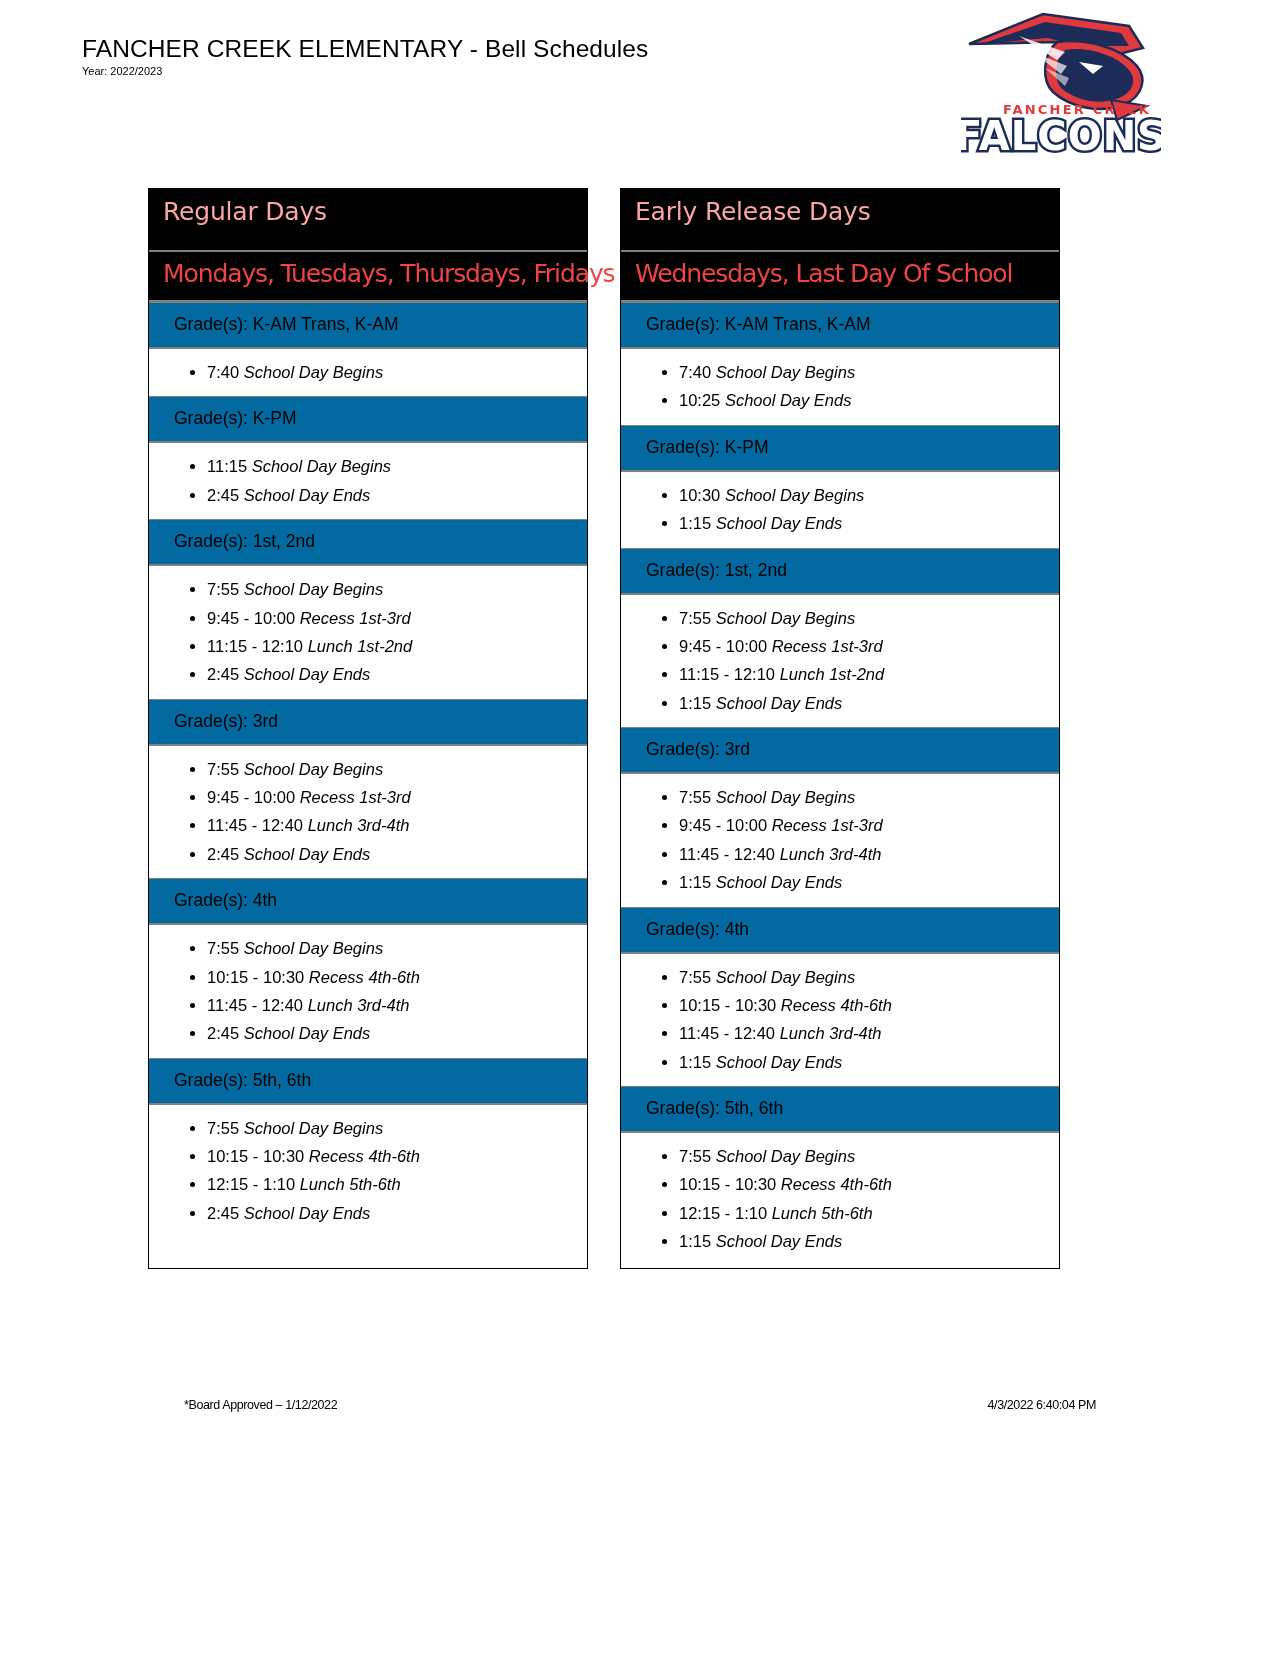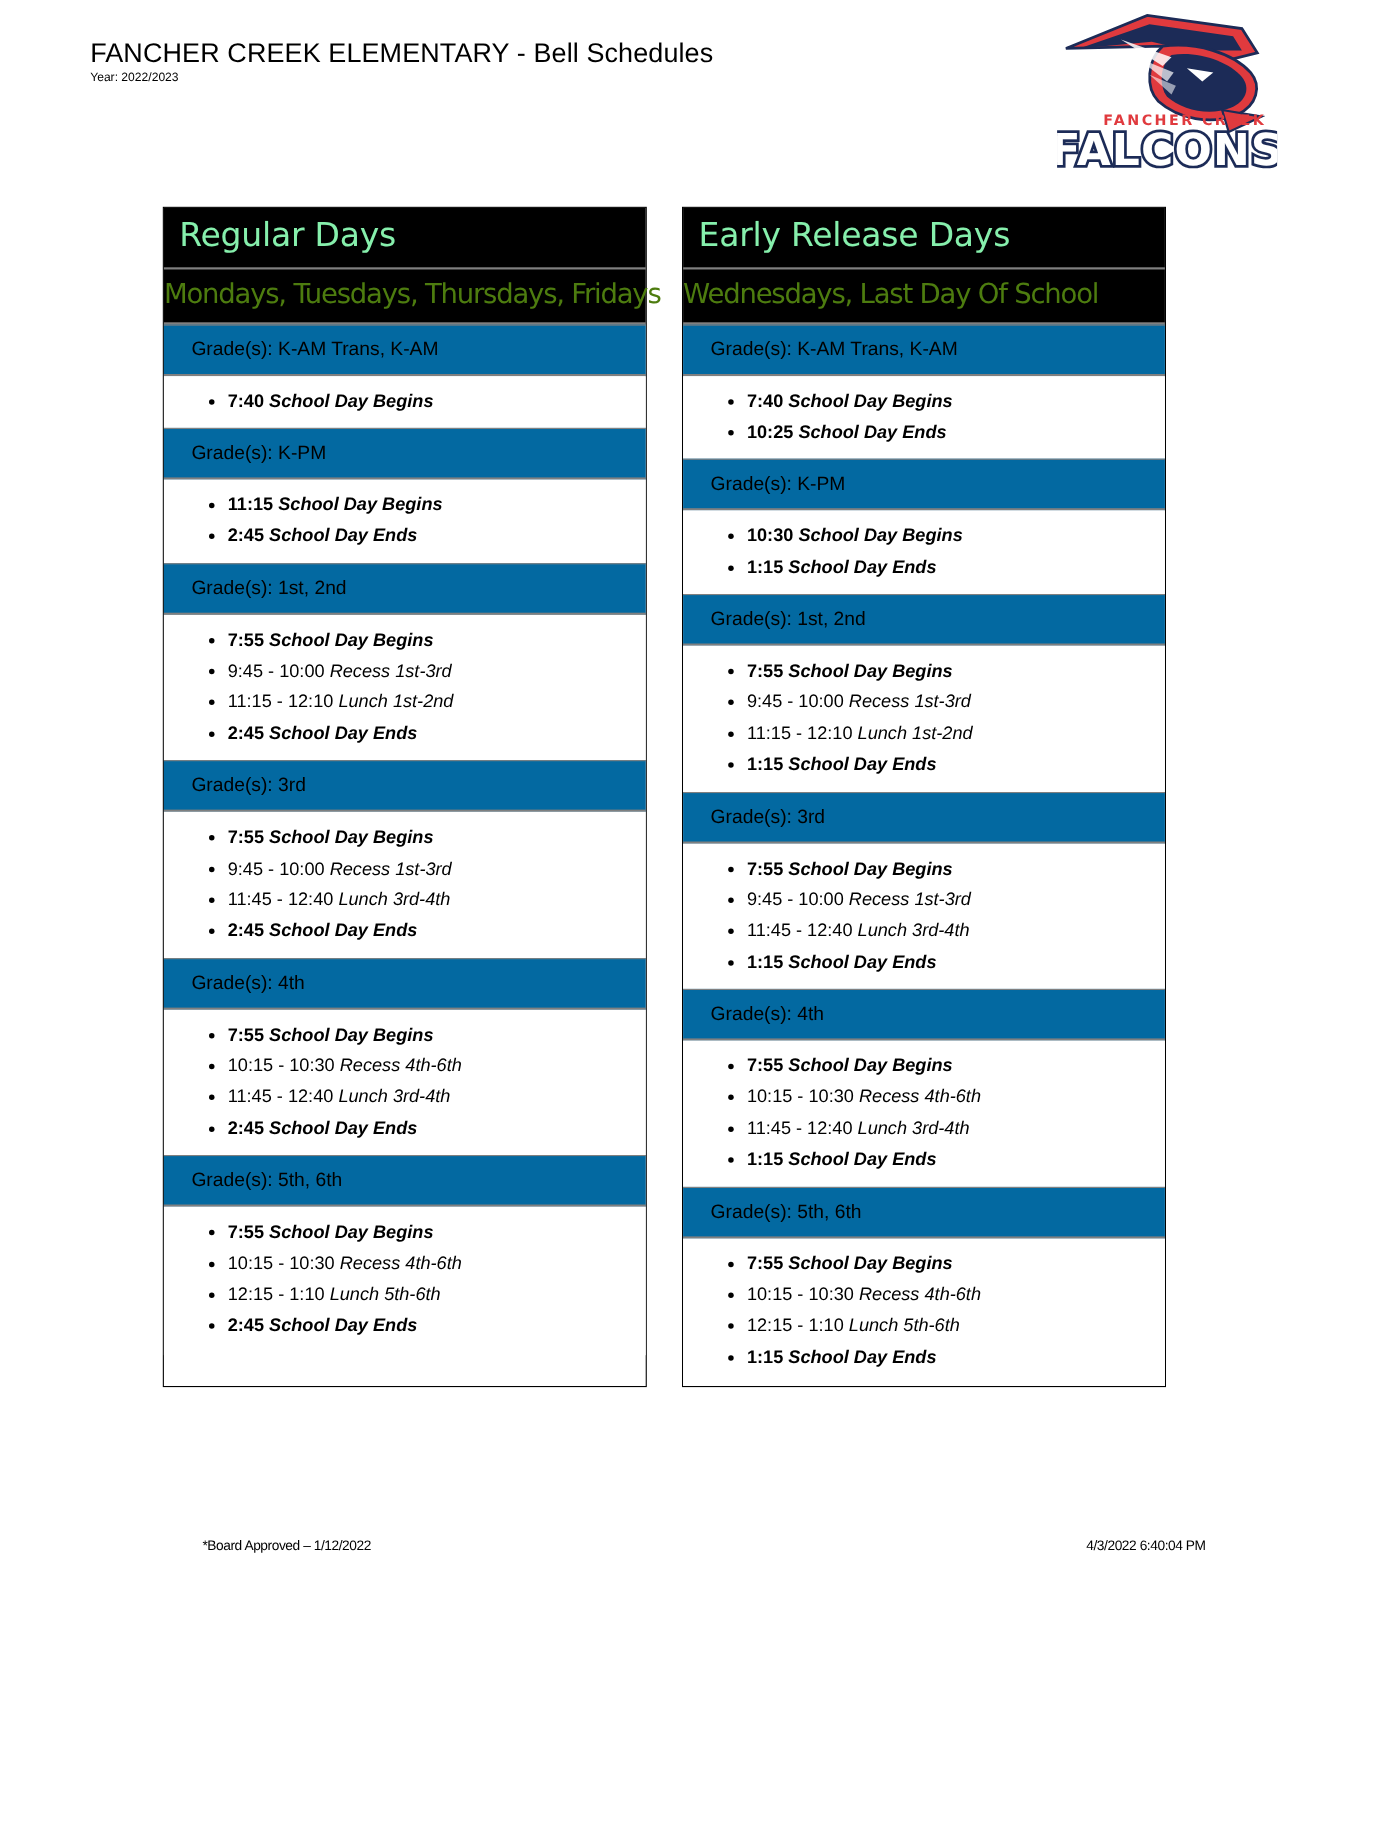--- a/index.html
+++ b/index.html
@@ -56,36 +56,36 @@
     justify-content: space-between;
   }
   .sched-table {
     width: 440px;
     border: 1px solid #000000;
     box-sizing: border-box;
     background: #ffffff;
   }
   .tbl-title {
     background: #000000;
-    color: #86efac;
+    color: #fca5a5;
     font-family: "DejaVu Sans", sans-serif;
-    font-size: 30px;
-    font-weight: 400;
-    padding: 9px 0 11px 14px;
+    font-size: 25px;
+    font-weight: 400;
+    padding: 9px 0 24px 14px;
     line-height: 1.12;
     border-bottom: 2px solid #808080;
     letter-spacing: -0.2px;
   }
   .tbl-subtitle {
     background: #000000;
-    color: #4d7c0f;
+    color: #ef4444;
     font-family: "DejaVu Sans", sans-serif;
     font-size: 25px;
     font-weight: 400;
-    padding: 8px 0 12px 0;
+    padding: 8px 0 12px 14px;
     line-height: 1.12;
     border-bottom: 2px solid #808080;
     letter-spacing: -1.1px;
     white-space: nowrap;
   }
   .grade-head {
     background: #0369a1;
     border-bottom: 2px solid #808080;
     border-top: 1px solid #808080;
     font-size: 17.5px;
@@ -114,21 +114,21 @@
     left: -17px;
     top: 12px;
     width: 5px;
     height: 5px;
     background: #000000;
     border-radius: 50%;
   }
   .ev-time { font-style: normal; }
   .ev-label { font-style: italic; }
   li.strong .ev-time,
-  li.strong .ev-label { font-weight: bold; }
+  li.strong .ev-label { font-weight: normal; }
   li.normal .ev-time,
   li.normal .ev-label { font-weight: normal; }
 
   
   .sched-table .section:last-child .grade-body { padding-bottom: 12px; }
 
   
   .footer {
     position: absolute;
     left: 148px;

